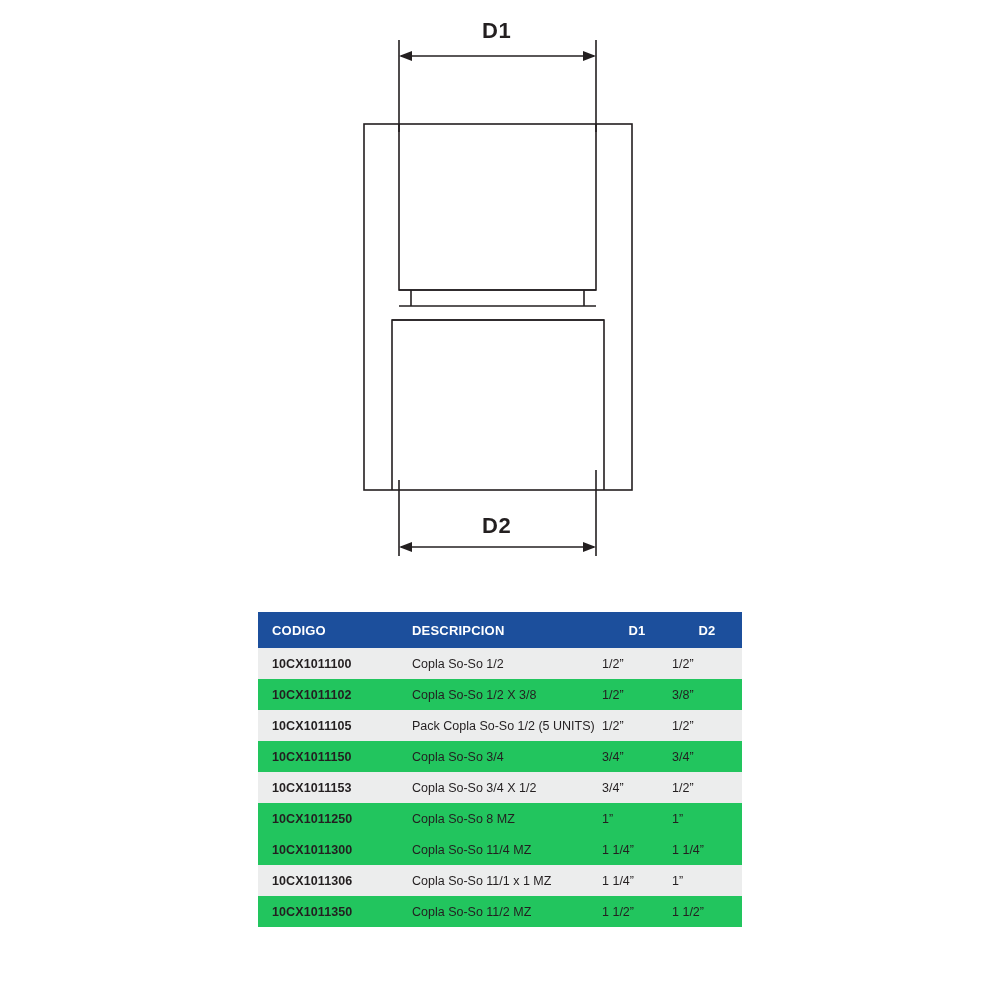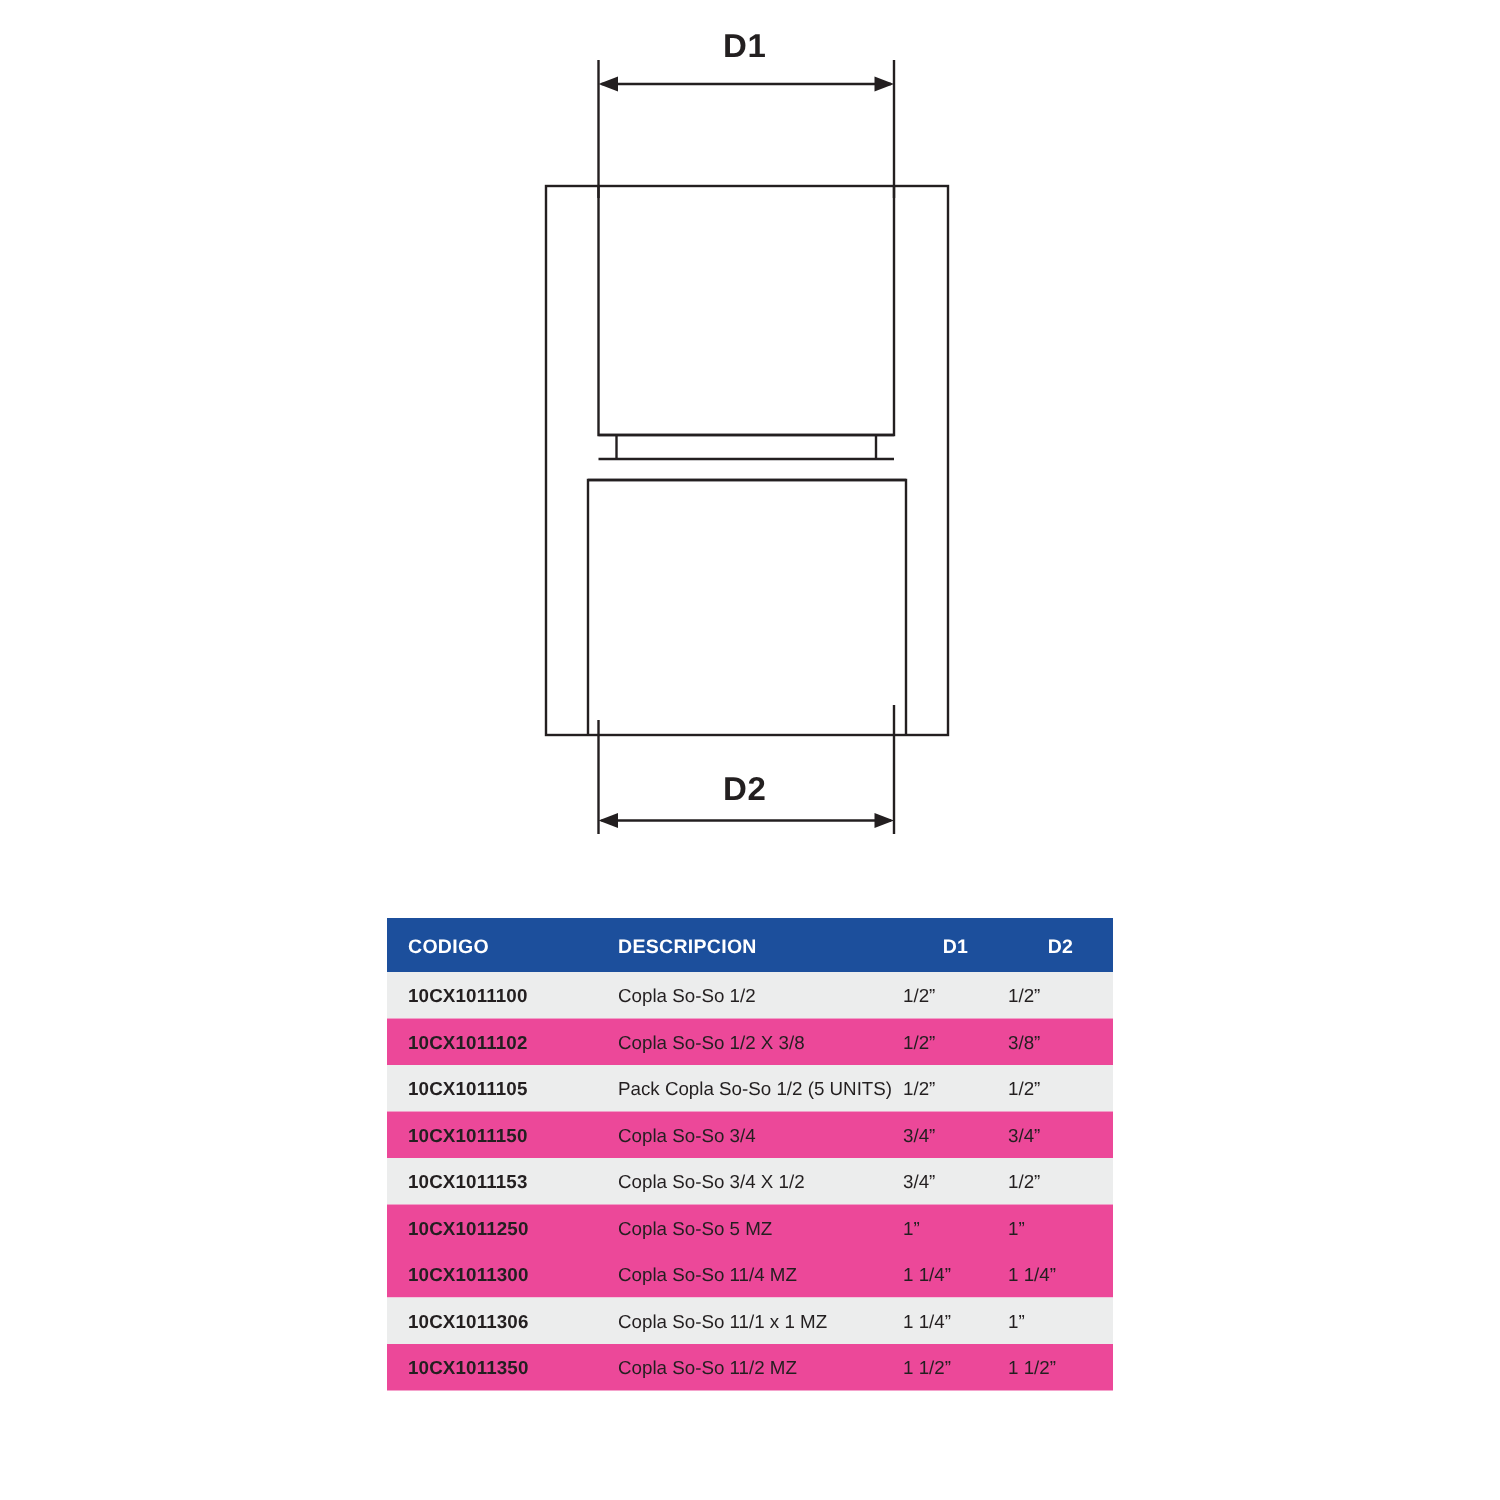--- a/index.html
+++ b/index.html
@@ -66,21 +66,21 @@
   table.spec td {
     font-size: 12.5px;
     color: #231f20;
     padding: 7px 0 7px 14px;
     height: 17px;
     vertical-align: middle;
   }
   table.spec td.code { font-weight: bold; letter-spacing: 0.1px; margin-left: 30px; }
   table.spec td.c { text-align: left; padding-left: 0; }
   table.spec tbody tr.even td { background: #eceded; }
-  table.spec tbody tr.odd td { background: #ec4899; }
+  table.spec tbody tr.odd td { background: #22c55e; }
   
   col.col-code { width: 140px; }
   col.col-desc { width: 204px; }
   col.col-d1   { width: 70px; }
   col.col-d2   { width: 70px; }
 </style>
 </head>
 <body>
 
 <div id="drawing-area">
@@ -163,21 +163,21 @@
           <td class="c">3/4”</td>
         </tr>
         <tr class="even">
           <td class="code">10CX1011153</td>
           <td>Copla So-So 3/4 X 1/2</td>
           <td class="c">3/4”</td>
           <td class="c">1/2”</td>
         </tr>
         <tr class="odd">
           <td class="code">10CX1011250</td>
-          <td>Copla So-So 5 MZ</td>
+          <td>Copla So-So 8 MZ</td>
           <td class="c">1”</td>
           <td class="c">1”</td>
         </tr>
         <tr class="odd">
           <td class="code">10CX1011300</td>
           <td>Copla So-So 11/4 MZ</td>
           <td class="c">1 1/4”</td>
           <td class="c">1 1/4”</td>
         </tr>
         <tr class="even">

